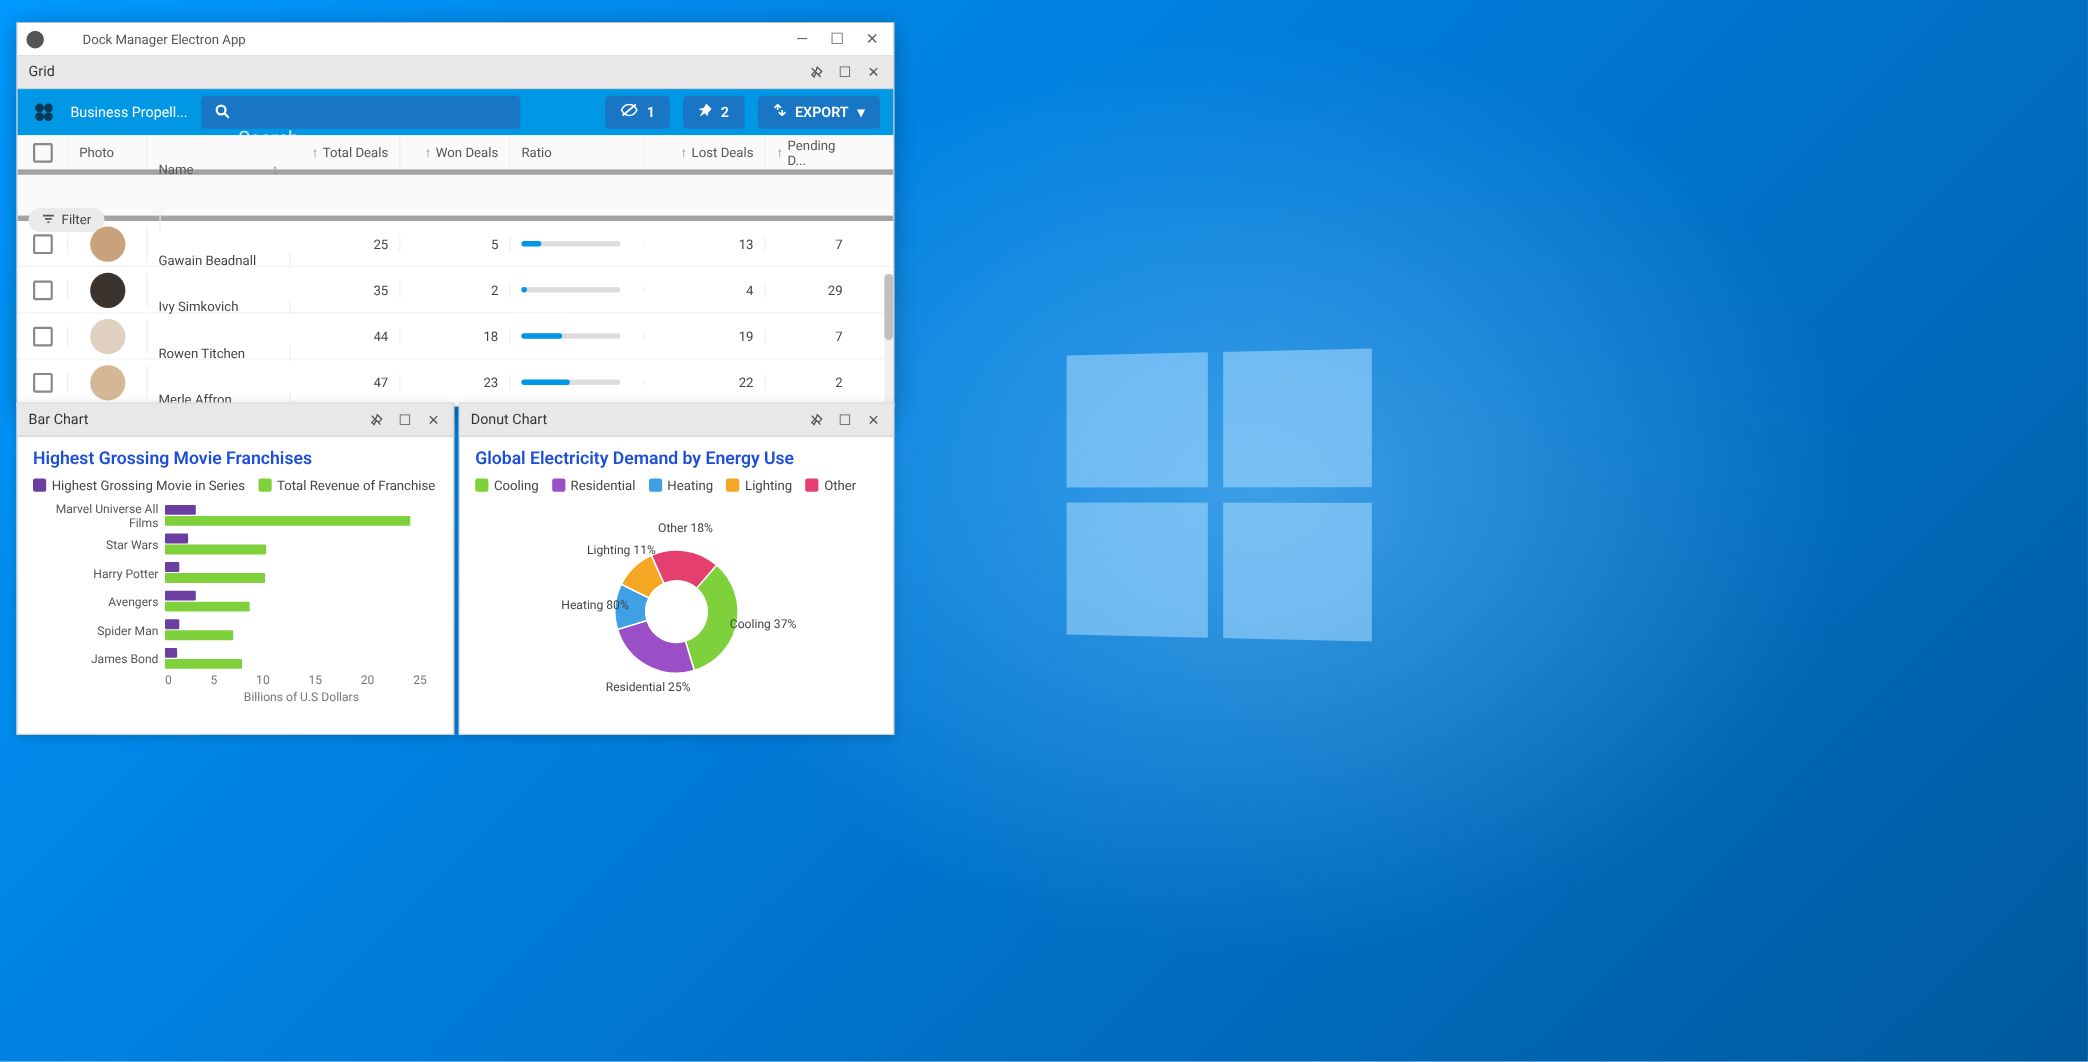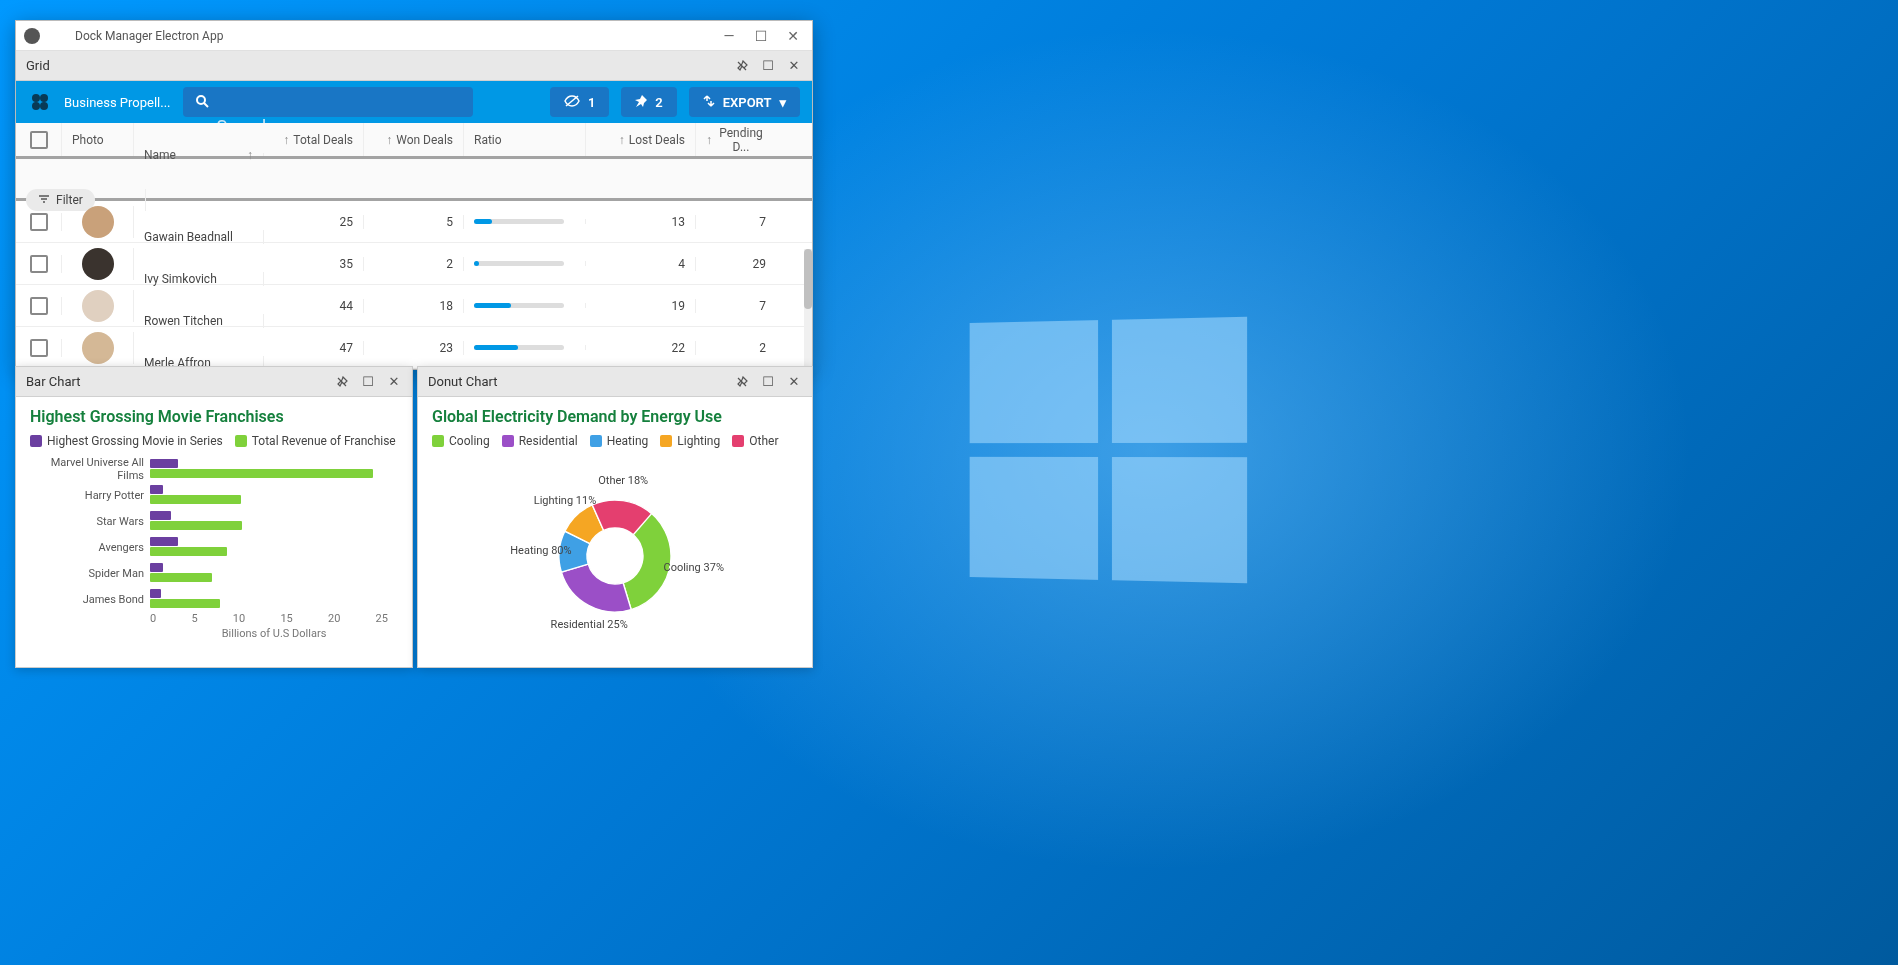--- a/index.html
+++ b/index.html
@@ -115,23 +115,22 @@
   font-weight: 600;
   display: flex;
   align-items: center;
   gap: 8px;
   cursor: pointer;
 }
 
 .grid-table { width: 100%; }
 .grid-header-row, .filter-row {
   display: flex;
-  border-bottom: 3px solid #a3a3a3;
+  border-bottom: 5px solid #a3a3a3;
   background: #fafafa;
-  text-align: center;
 }
 .grid-header-row { height: 36px; }
 .filter-row { height: 42px; background: #fafafa; flex-direction: column; }
 .grid-row {
   display: flex;
   height: 42px;
   border-bottom: 1px solid #eee;
   align-items: center;
   background: #fff;
 }
@@ -176,21 +175,21 @@
 .chart-pane {
   background: #fff;
   border: 1px solid #ccc;
   display: flex;
   flex-direction: column;
   box-shadow: 0 2px 10px rgba(0,0,0,0.2);
 }
 .chart-pane.bar { width: 398px; }
 .chart-pane.donut { width: 396px; }
 .chart-body { flex: 1; padding: 10px 14px; overflow: hidden; }
-.chart-title { font-size: 16px; font-weight: 600; color: #15803d; margin-bottom: 8px; }
+.chart-title { font-size: 16px; font-weight: 600; color: #1d4ed8; margin-bottom: 8px; }
 .legend { display: flex; flex-wrap: wrap; gap: 12px; font-size: 12px; color: #444; margin-bottom: 8px; }
 .legend-item { display: flex; align-items: center; gap: 5px; }
 .swatch { width: 12px; height: 12px; border-radius: 2px; }
 
 .bar-chart-area { position: relative; height: 190px; }
 .bar-row { display: flex; align-items: center; height: 26px; }
 .bar-label { width: 120px; text-align: right; font-size: 11px; color: #555; padding-right: 6px; }
 .bar-track { flex: 1; position: relative; height: 24px; }
 .bar-track .b1, .bar-track .b2 { position: absolute; left: 0; height: 9px; border-radius: 1px; }
 .bar-track .b1 { top: 2px; background: #6b3fa0; }
@@ -451,31 +450,31 @@
         </div>
       <div class="bar-chart-area" id="bar-area">
           <div class="bar-row">
             <div class="bar-label">Marvel Universe All Films</div>
     <div class="bar-track">
       <div class="b2" style="width:90%"></div>
       <div class="b1" style="width:11.2%"></div>
     </div>
           </div>
           <div class="bar-row">
+            <div class="bar-label">Star Wars</div>
+    <div class="bar-track">
+      <div class="b2" style="width:37.2%"></div>
+      <div class="b1" style="width:8.4%"></div>
+    </div>
+          </div>
+          <div class="bar-row">
             <div class="bar-label">Harry Potter</div>
     <div class="bar-track">
       <div class="b2" style="width:36.8%"></div>
       <div class="b1" style="width:5.2%"></div>
-    </div>
-          </div>
-          <div class="bar-row">
-            <div class="bar-label">Star Wars</div>
-    <div class="bar-track">
-      <div class="b2" style="width:37.2%"></div>
-      <div class="b1" style="width:8.4%"></div>
     </div>
           </div>
           <div class="bar-row">
             <div class="bar-label">Avengers</div>
     <div class="bar-track">
       <div class="b2" style="width:31.2%"></div>
       <div class="b1" style="width:11.2%"></div>
     </div>
           </div>
           <div class="bar-row">

